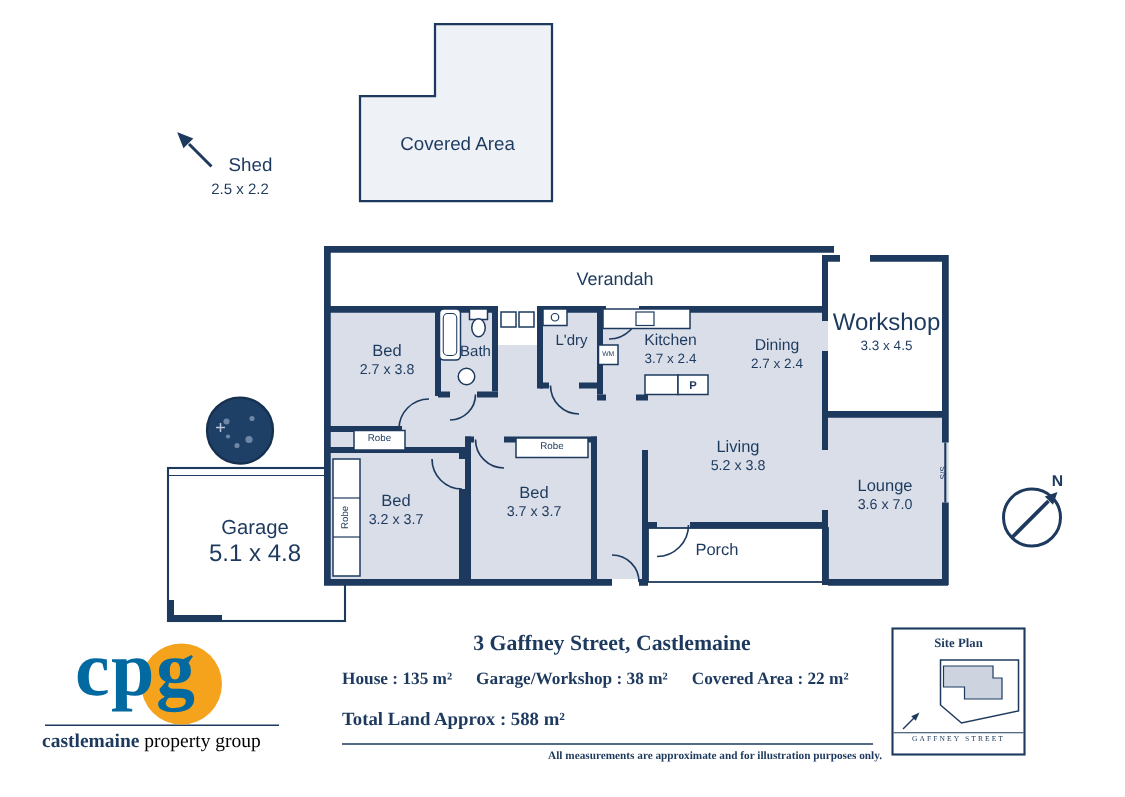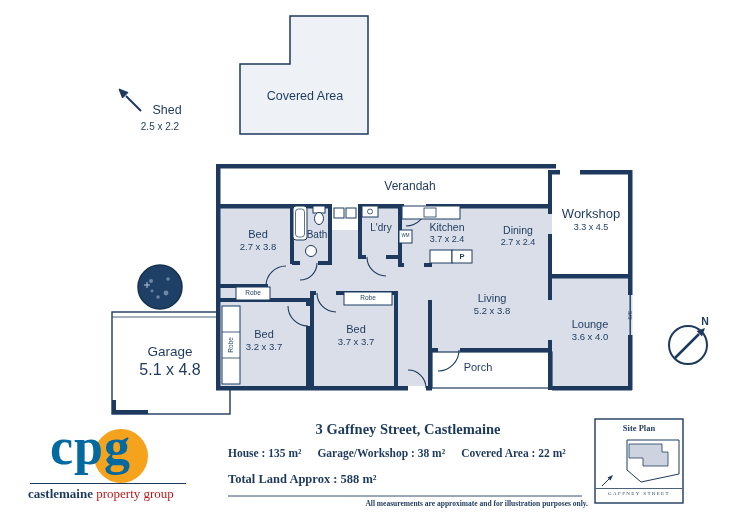--- a/index.html
+++ b/index.html
@@ -193,32 +193,32 @@
     <div class="rname" style="font-size:10.5px">Kitchen</div>
     <div class="rdims" style="font-size:9px">3.7 x 2.4</div>
   </div>
 
   <div class="lbl" style="left:482px;top:224px;width:72px">
     <div class="rname" style="font-size:10.5px">Dining</div>
     <div class="rdims" style="font-size:9px">2.7 x 2.4</div>
   </div>
 
   <div class="lbl" style="left:552px;top:206px;width:78px">
-    <div class="rname" style="font-size:13px">Workshop</div>
+    <div class="rname" style="font-size:16px">Workshop</div>
     <div class="rdims" style="font-size:9px">3.3 x 4.5</div>
   </div>
 
   <div class="lbl" style="left:452px;top:292px;width:80px">
     <div class="rname">Living</div>
     <div class="rdims">5.2 x 3.8</div>
   </div>
 
   <div class="lbl" style="left:551px;top:318px;width:78px">
     <div class="rname">Lounge</div>
-    <div class="rdims">3.6 x 4.0</div>
+    <div class="rdims">3.6 x 7.0</div>
   </div>
 
   <div class="lbl" style="left:226px;top:328px;width:76px">
     <div class="rname">Bed</div>
     <div class="rdims">3.2 x 3.7</div>
   </div>
 
   <div class="lbl" style="left:318px;top:323px;width:76px">
     <div class="rname">Bed</div>
     <div class="rdims">3.7 x 3.7</div>
@@ -238,21 +238,21 @@
   <div class="lbl" style="left:398px;top:233px;width:15px;font-size:4.5px">WM</div>
   <div class="lbl" style="left:452px;top:252px;width:20px;font-size:7.5px;font-weight:bold">P</div>
   <div class="lbl vert" style="left:618px;top:312px;width:24px;font-size:5.5px">S/S</div>
 
   <div class="lbl" style="left:697px;top:315px;width:16px;font-size:10.5px;font-weight:600">N</div>
 
   <div class="logo-circle" style="left:94px;top:429px"></div>
   <div class="logo-text" style="left:50px;top:421px">cpg</div>
 
   <div class="lbl serif" style="left:28px;top:486px;width:170px;text-align:left;font-size:13px">
-    <span style="font-weight:bold">castlemaine</span><span style="color:#b91c1c"> property group</span>
+    <span style="font-weight:bold">castlemaine</span><span style="color:#000000"> property group</span>
   </div>
 
   <div class="lbl serif addr" style="left:228px;top:421px;width:360px">3 Gaffney Street, Castlemaine</div>
 
   <div class="lbl serif areas" style="left:228px;top:447px;width:400px">
     <span>House : 135 m²</span><span>Garage/Workshop : 38 m²</span><span>Covered Area : 22 m²</span>
   </div>
 
   <div class="lbl serif total" style="left:228px;top:472px;width:300px">Total Land Approx : 588 m²</div>
 

